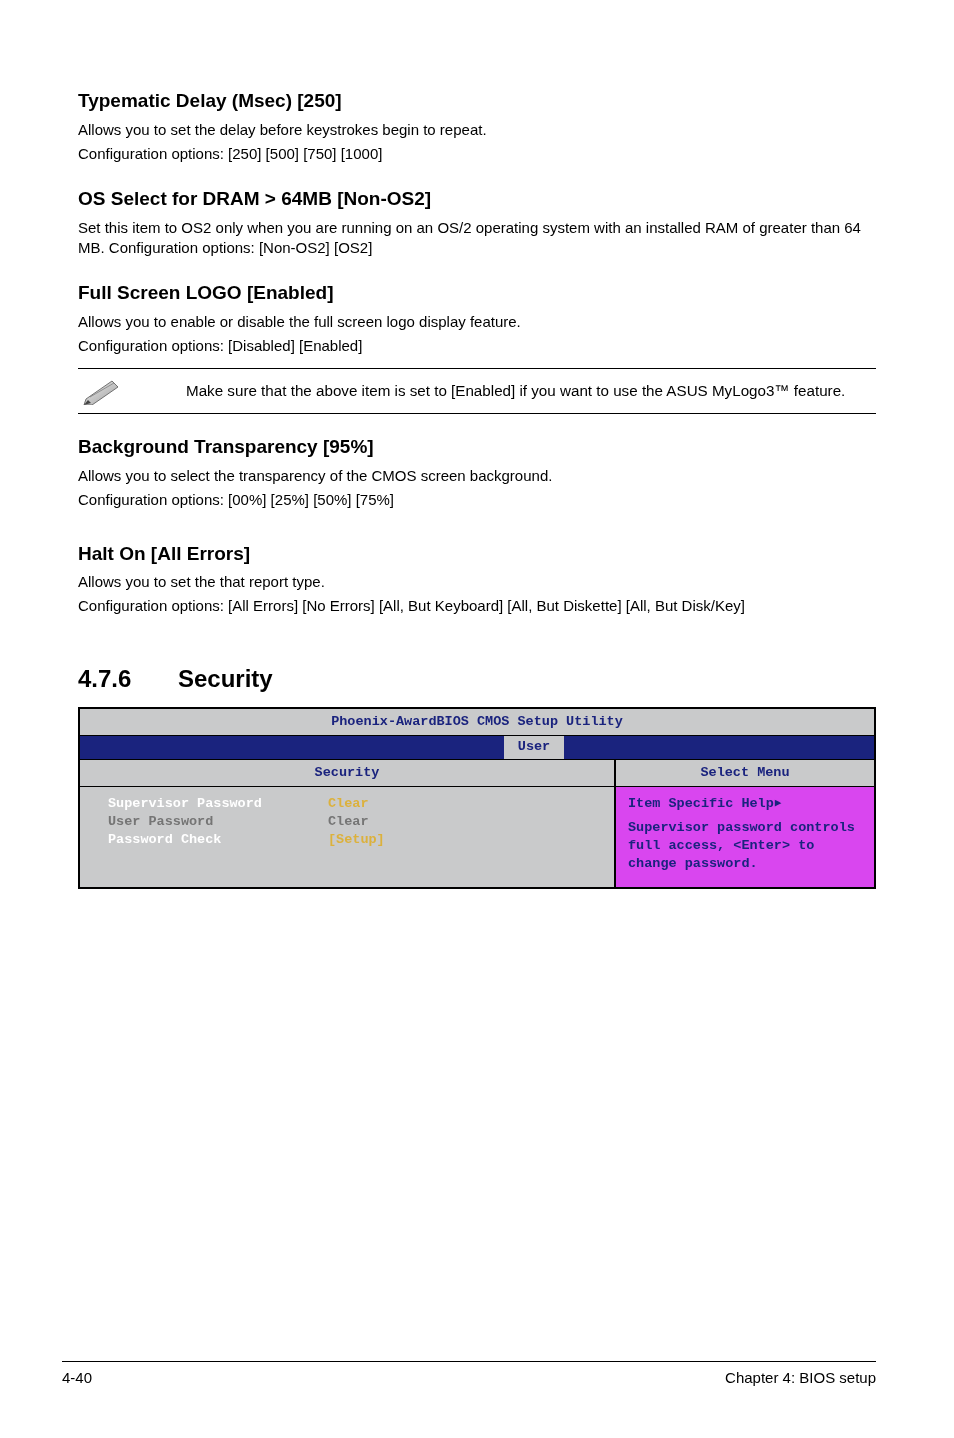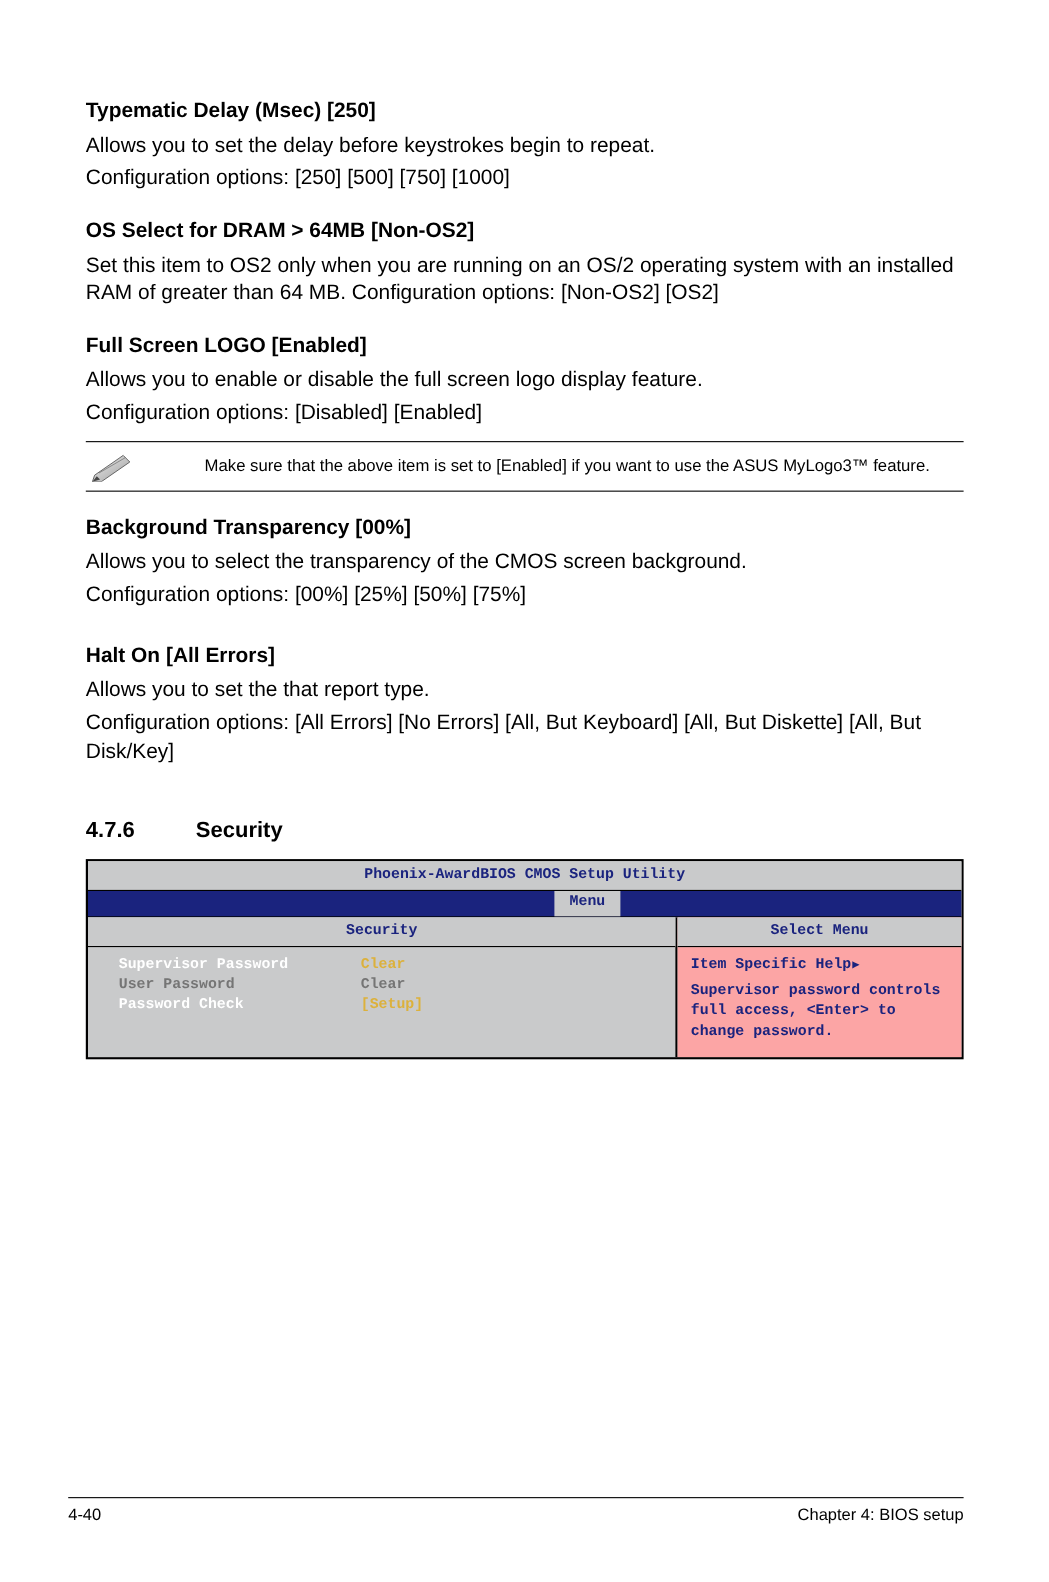--- a/index.html
+++ b/index.html
@@ -8,47 +8,47 @@
     font-family: Arial, Helvetica, sans-serif;
     color: #000;
     background: #fff;
     padding: 88px 78px 40px 78px;
     position: relative;
     font-size: 16px;
     line-height: 1.35;
   }
   .section-h { font-weight: bold; font-size: 19px; margin-top: 22px; margin-bottom: 6px; }
   .section-h.first { margin-top: 0; }
-  .body-p { font-size: 19px; margin-bottom: 4px; }
+  .body-p { font-size: 15px; margin-bottom: 4px; }
   .note-block {
     border-top: 1px solid #000;
     border-bottom: 1px solid #000;
     margin-top: 12px;
     margin-bottom: 20px;
     display: flex;
     align-items: center;
     padding: 8px 0;
     gap: 44px;
   }
   .note-icon { width: 64px; flex: 0 0 64px; display: flex; align-items: center; justify-content: flex-start; padding-left: 4px; }
   .note-icon svg { width: 40px; height: 28px; }
   .note-text { font-size: 15.2px; line-height: 1.35; }
-  .big-hnum { font-weight: bold; font-size: 20px; margin-top: 46px; margin-bottom: 12px; }
+  .big-hnum { font-weight: bold; font-size: 24px; margin-top: 46px; margin-bottom: 12px; }
   .big-hnum .num { display:inline-block; width:100px; }
 
   .bios-box { border: 2px solid #000; width: 100%; font-family: "Courier New", monospace; font-size: 13.5px; font-weight: bold; }
   .bios-title { text-align: center; background: #c9cacb; color: #1a237e; padding: 4px 0; border-bottom: 1px solid #000; }
   .bios-menurow { display:flex; background:#1a237e; color:#c9cacb; border-bottom: 1px solid #000; }
   .bios-menurow .spacer-left { flex: 0 0 424px; }
   .bios-menurow .boot { flex: 0 0 60px; background:#c9cacb; color:#1a237e; text-align:center; padding: 2px 0; }
   .bios-menurow .spacer-right { flex: 1; }
 
   .bios-body { display:flex; }
   .bios-left { flex: 0 0 536px; border-right: 2px solid #000; background:#c9cacb; }
-  .bios-right { flex: 1; background:#fca5a5; }
+  .bios-right { flex: 1; background:#d946ef; }
 
   .bios-left-head { text-align:center; color:#1a237e; padding: 4px 0; border-bottom: 1px solid #000; background:#c9cacb; }
   .bios-left-content { padding: 8px 24px 8px 28px; color:#757575; min-height: 100px; }
   .bios-left-content .row { display:flex; }
   .bios-left-content .label { flex: 0 0 220px; }
   .bios-left-content .val { flex: 1; }
   .highlight-row .label { color:#ffffff; }
   .highlight-row .val { color:#dcb13c; }
 
   .bios-right-head { text-align:center; color:#1a237e; padding: 4px 0; border-bottom: 1px solid #000; background:#c9cacb; }
@@ -92,37 +92,37 @@
         </linearGradient>
       </defs>
       <polygon points="4,22 30,4 36,10 10,28 2,28" fill="url(#g1)" stroke="#555" stroke-width="0.8"></polygon>
       <line x1="8" y1="20" x2="32" y2="6" stroke="#666" stroke-width="0.6"></line>
       <polygon points="2,28 6,23 9,26" fill="#444"></polygon>
     </svg>
   </div>
   <div class="note-text">Make sure that the above item is set to [Enabled] if you want to use the ASUS MyLogo3™ feature.</div>
 </div>
 
-<div class="section-h" style="margin-top:4px;">Background Transparency [00%]</div>
+<div class="section-h" style="margin-top:4px;">Background Transparency [95%]</div>
 <div class="body-p">Allows you to select the transparency of the CMOS screen background.</div>
 <div class="body-p">Configuration options: [00%] [25%] [50%] [75%]</div>
 
 <div class="section-h" style="margin-top:30px;">Halt On [All Errors]</div>
 <div class="body-p">Allows you to set the that report type.</div>
 <div class="body-p">Configuration options: [All Errors] [No Errors] [All, But Keyboard] [All, But Diskette] [All, But Disk/Key]</div>
 
 <div class="big-hnum">
   <span class="num">4.7.6</span><span>Security</span>
 </div>
 
 <div class="bios-box">
   <div class="bios-title">Phoenix-AwardBIOS CMOS Setup Utility</div>
   <div class="bios-menurow">
     <div class="spacer-left"></div>
-    <div class="boot">Menu</div>
+    <div class="boot">User</div>
     <div class="spacer-right"></div>
   </div>
   <div class="bios-body">
     <div class="bios-left">
       <div class="bios-left-head">Security</div>
       <div class="bios-left-content">
         <div class="row highlight-row">
           <div class="label">Supervisor Password</div>
           <div class="val">Clear</div>
         </div>

